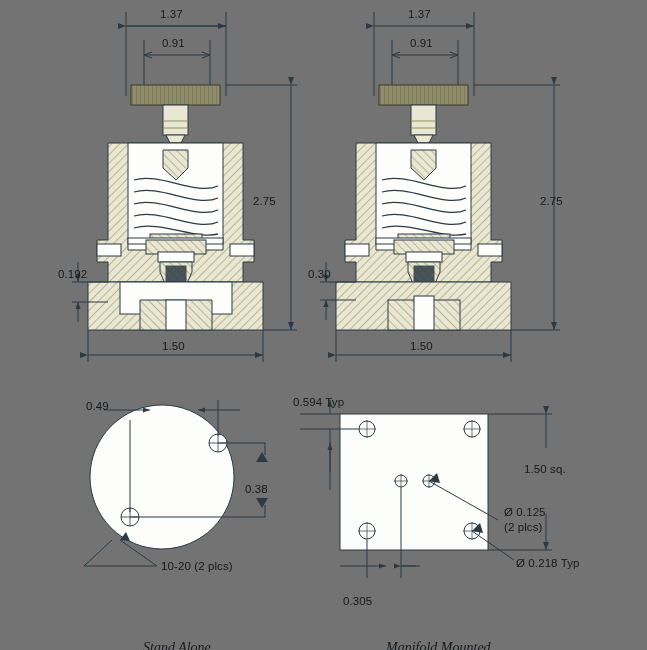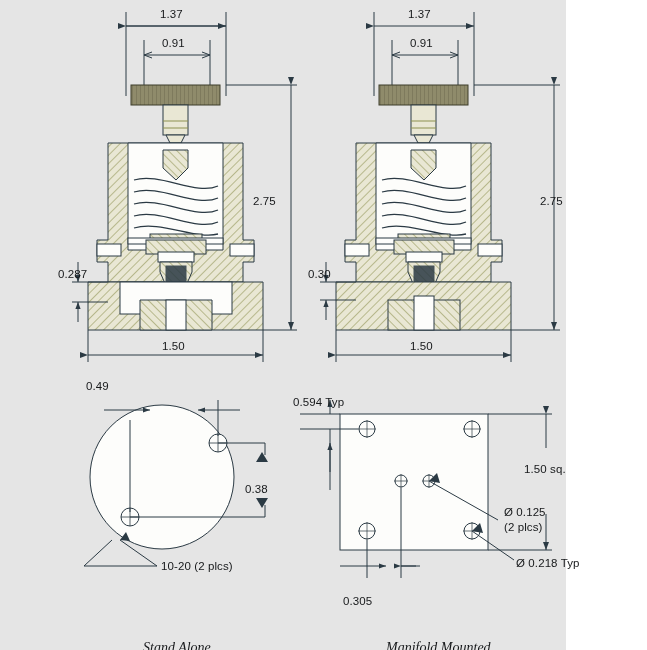--- a/index.html
+++ b/index.html
@@ -11,23 +11,23 @@
     width: 647px;
     height: 650px;
     font-family: "Liberation Sans", sans-serif;
     color: #1a1a1a;
     position: relative;
     overflow: hidden;
   }
   #sheet {
     position: absolute;
     left: 0; top: 0;
-    width: 566px;
+    width: 647px;
     height: 650px;
-    background: #e5e5e5;
+    background: #737373;
   }
   svg.drawing {
     position: absolute;
     left: 0; top: 0;
     width: 647px;
     height: 650px;
   }
   .dimtext {
     position: absolute;
     font-size: 11.5px;
@@ -257,30 +257,30 @@
         <line x1="472" y1="531" x2="514" y2="560"></line>
         <path d="M472,531 l11,2 l-3,-10 z" fill="#2b3a44" stroke="none"></path>
       </g>
 
     </g>
   </svg>
 
   <div class="dimtext" style="left:160px; top:8px;">1.37</div>
   <div class="dimtext" style="left:162px; top:37px;">0.91</div>
   <div class="dimtext" style="left:253px; top:195px;">2.75</div>
-  <div class="dimtext" style="left:58px;  top:268px;">0.287</div>
+  <div class="dimtext" style="left:58px;  top:268px;">0.192</div>
   <div class="dimtext" style="left:162px; top:340px;">1.50</div>
 
   <div class="dimtext" style="left:408px; top:8px;">1.37</div>
   <div class="dimtext" style="left:410px; top:37px;">0.91</div>
   <div class="dimtext" style="left:540px; top:195px;">2.75</div>
   <div class="dimtext" style="left:308px; top:268px;">0.30</div>
   <div class="dimtext" style="left:410px; top:340px;">1.50</div>
 
-  <div class="dimtext" style="left:86px;  top:380px;">0.49</div>
+  <div class="dimtext" style="left:86px;  top:400px;">0.49</div>
   <div class="dimtext" style="left:245px; top:483px;">0.38</div>
   <div class="dimtext" style="left:161px; top:560px;">10-20 (2 plcs)</div>
 
   <div class="dimtext" style="left:293px; top:396px;">0.594 Typ</div>
   <div class="dimtext" style="left:524px; top:463px;">1.50 sq.</div>
   <div class="dimtext" style="left:343px; top:567px;margin-top:28px;">0.305</div>
   <div class="dimtext" style="left:504px; top:506px;">Ø 0.125</div>
   <div class="dimtext" style="left:504px; top:521px;">(2 plcs)</div>
   <div class="dimtext" style="left:516px; top:557px;">Ø 0.218 Typ</div>
 

